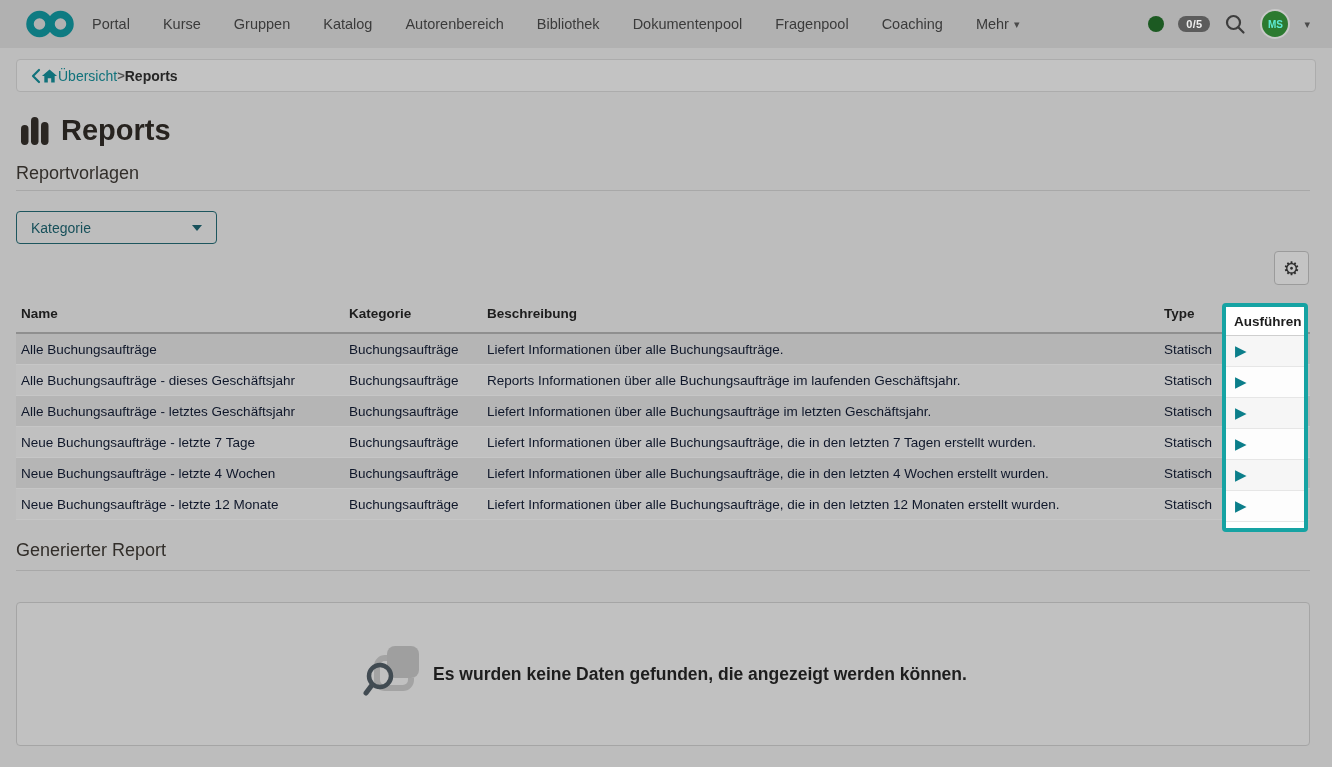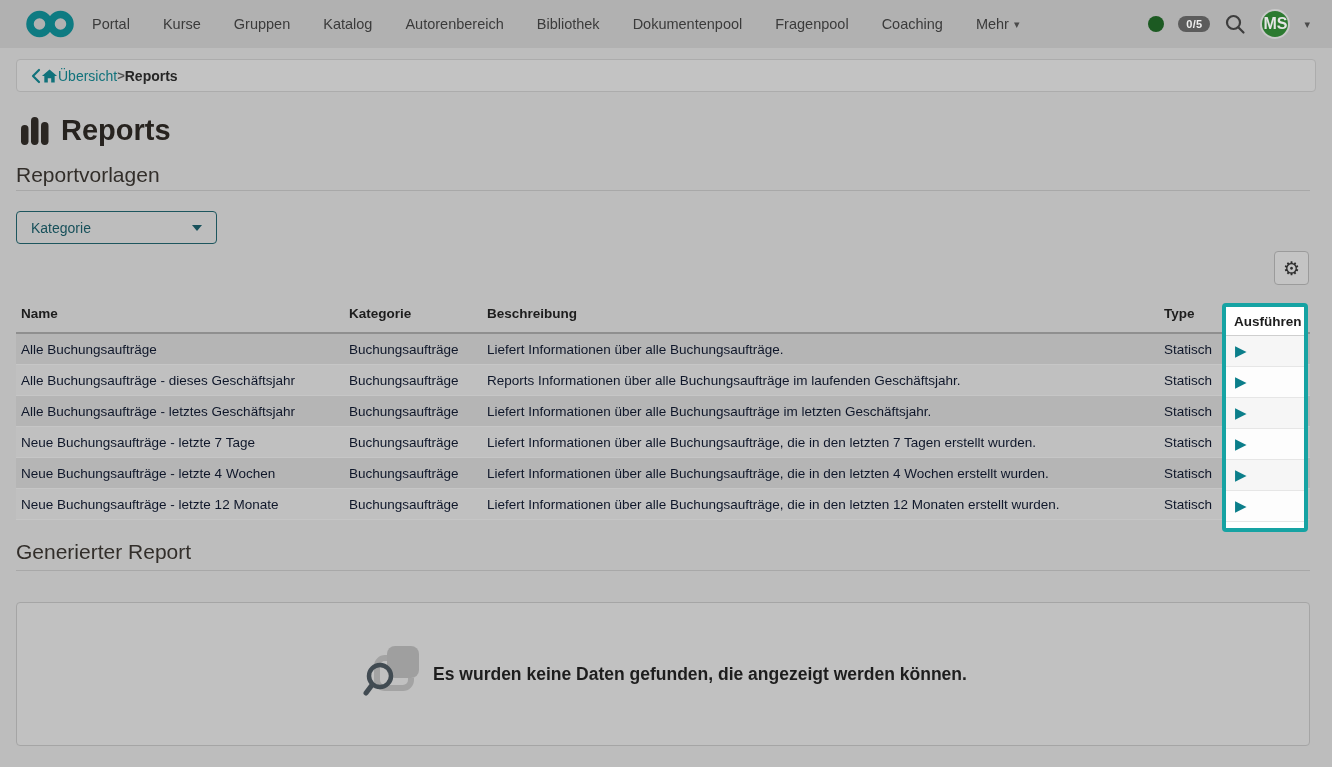--- a/index.html
+++ b/index.html
@@ -24,21 +24,21 @@
   .nav-more .caret { font-size:11px; color:#4a4a4a; }
   .top-right { position:absolute; right:22px; top:0; height:48px; display:flex; align-items:center; gap:14px; }
   .status-dot { width:16px; height:16px; border-radius:50%; background:#1c5a22; }
   .counter-badge {
     background:#5c5c5c; color:#efefef; font-size:11px; font-weight:bold;
     padding:2px 8px; border-radius:9px; letter-spacing:.3px;
   }
   .search-btn { width:22px; height:22px; }
   .avatar {
     width:30px; height:30px; border-radius:50%; background:#2c7a30;
-    border:2px solid #c9c9c9; color:#e5e5e5; font-size:16px; font-weight:bold;
+    border:2px solid #c9c9c9; color:#5eead4; font-size:10px; font-weight:bold;
     display:flex; align-items:center; justify-content:center;
   }
   .avatar-caret { font-size:11px; color:#4a4a4a; }
 
   
   .breadcrumb {
     position:absolute; left:16px; top:59px; width:1300px; height:33px;
     background:#c3c3c3; border:1px solid #acacac; border-radius:4px;
     display:flex; align-items:center; padding:0 14px; gap:0;
   }
@@ -46,21 +46,21 @@
   .crumb-home { width:17px; height:16px; }
   .crumb-link { color:#10727b; font-size:14px; cursor:pointer; }
   .crumb-sep { color:#555; font-size:13px; font-weight:bold; }
   .crumb-current { color:#262626; font-size:14px; font-weight:bold; }
 
   
   .page-title-row { position:absolute; left:20px; top:114px; display:flex; align-items:center; gap:11px; }
   .title-icon { width:30px; height:31px; }
   .page-title { font-size:29px; font-weight:bold; color:#27231f; }
 
-  .section-title { position:absolute; left:16px; font-size:21px; color:#322e2a; }
+  .section-title { position:absolute; left:16px; font-size:18px; color:#322e2a; }
   .sec-templates { top:163px; }
   .sec-generated { top:540px; }
   .hr { position:absolute; left:16px; width:1294px; border-top:1px solid #a8a8a8; }
   .hr1 { top:190px; }
   .hr2 { top:570px; }
 
   
   .category-btn {
     position:absolute; left:16px; top:211px; width:201px; height:33px;
     border:1px solid #1d565e; border-radius:4px; background:transparent;

